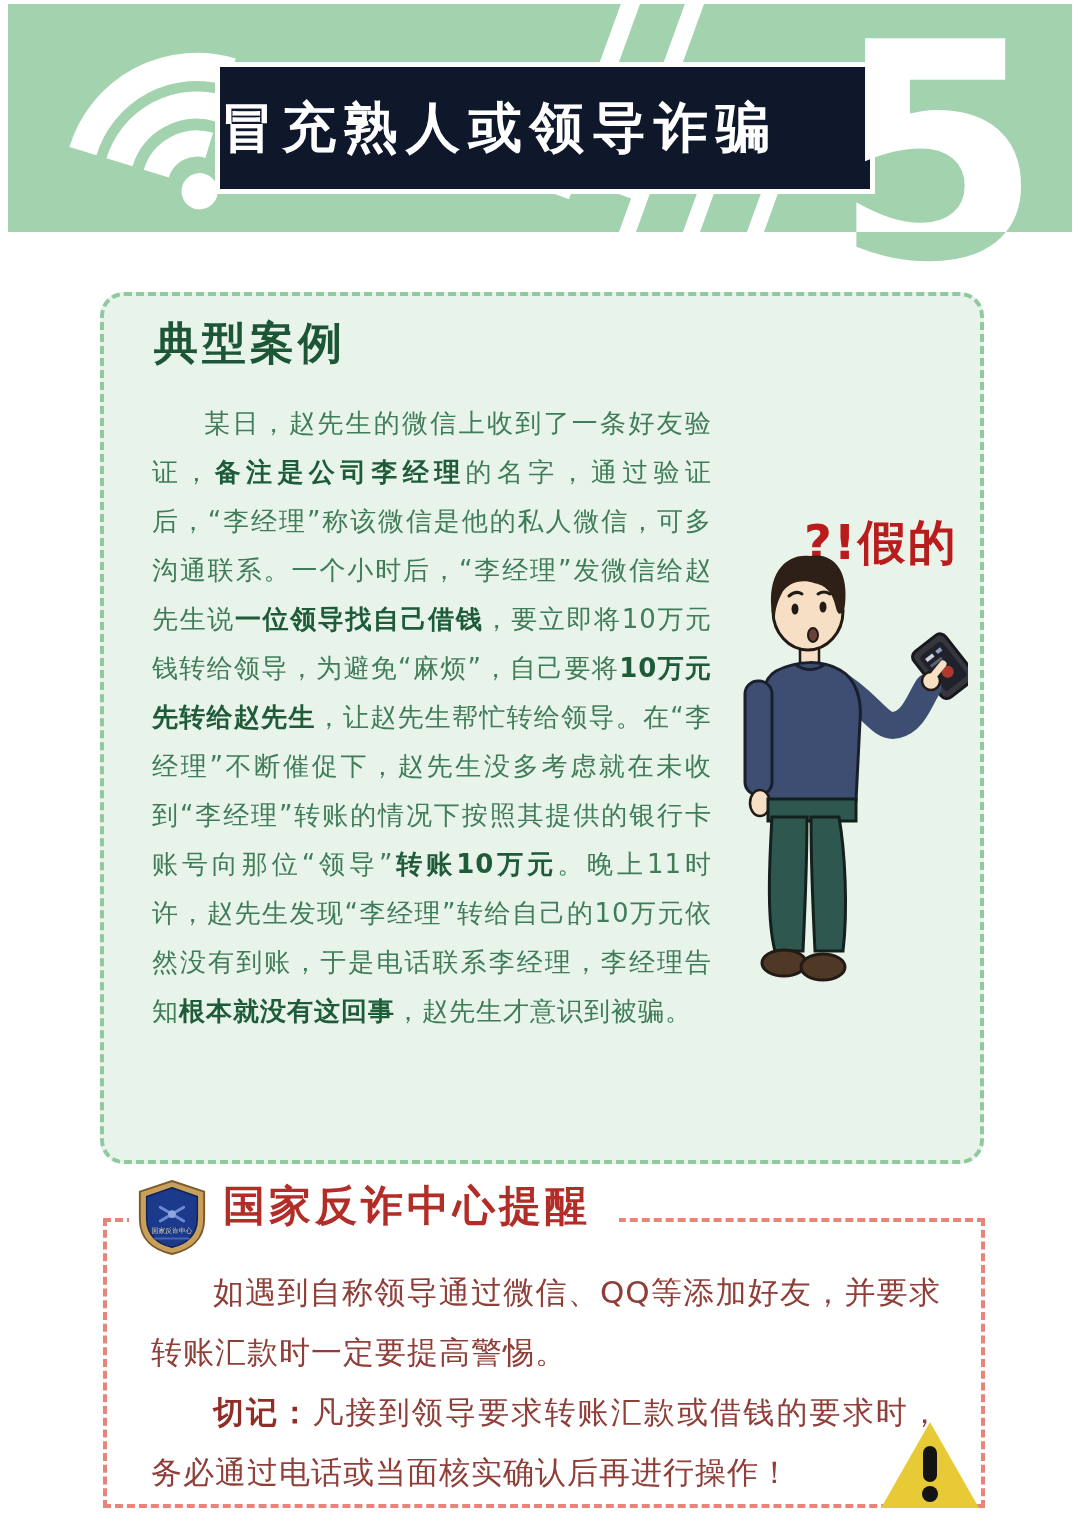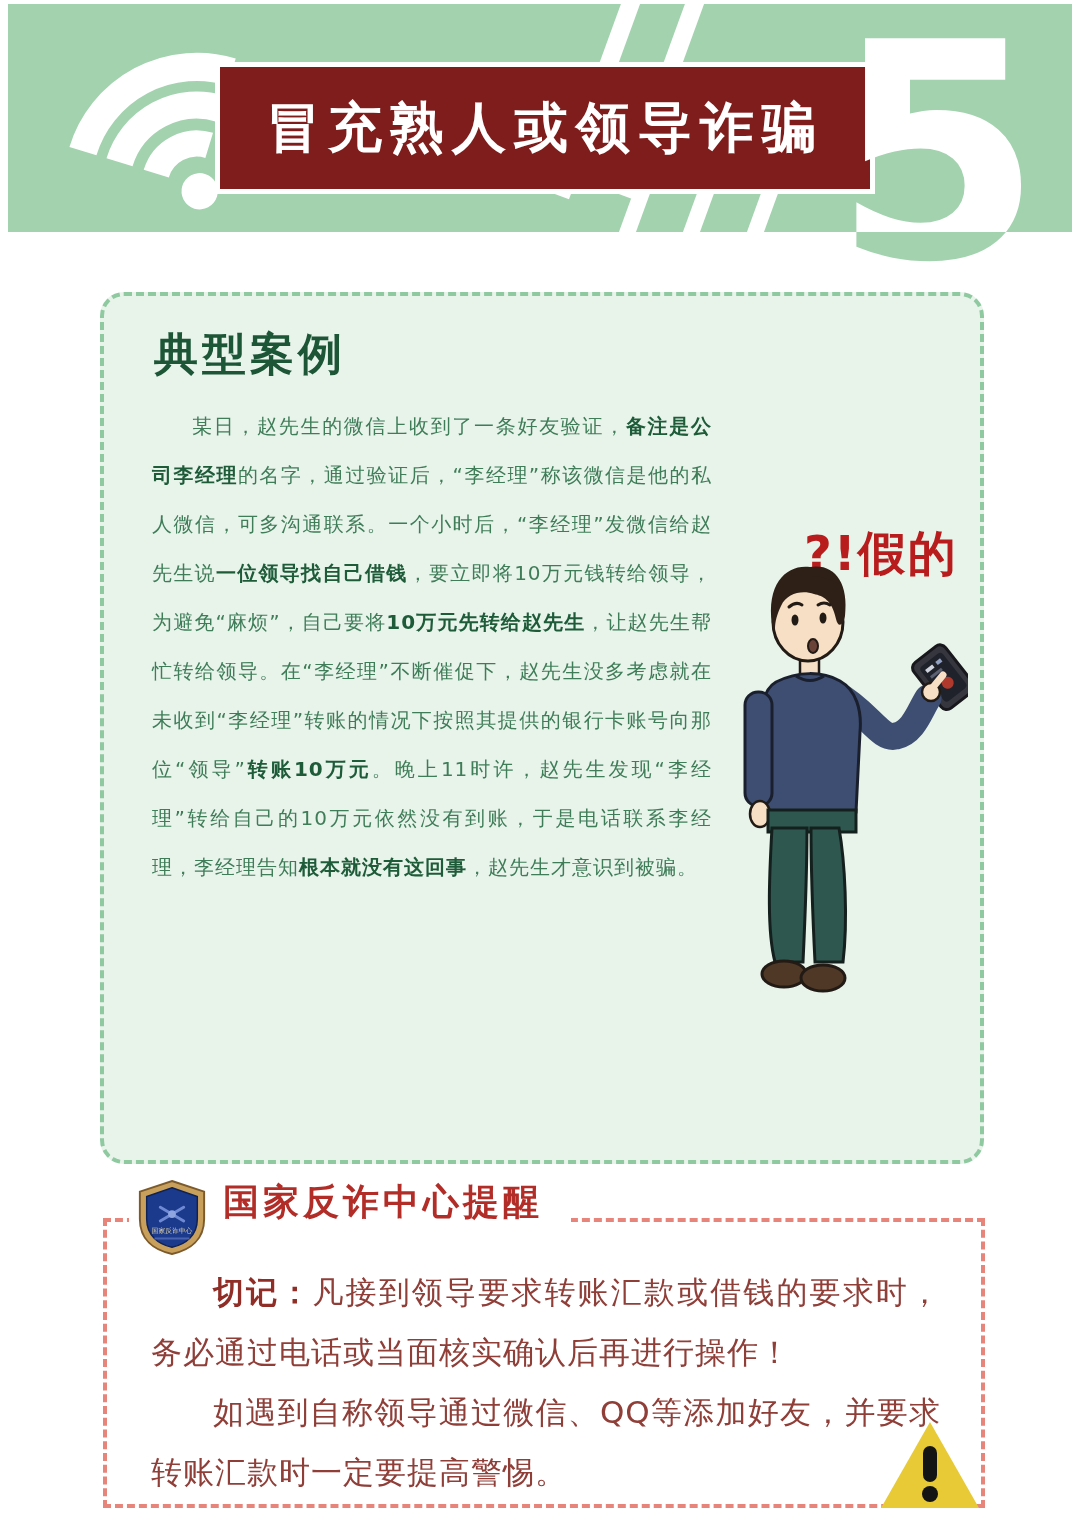--- a/index.html
+++ b/index.html
@@ -4,46 +4,46 @@
 <style>
   html,body{margin:0;padding:0;background:#fff;}
   .page{position:relative;width:1080px;height:1532px;background:#ffffff;overflow:hidden;
         font-family:"DejaVu Sans","Liberation Sans",sans-serif;}
 
   
   .band{position:absolute;left:8px;top:4px;width:1064px;height:228px;background:#a3d2ae;overflow:hidden;}
   .stripe{position:absolute;width:18px;background:#ffffff;transform:rotate(20deg);z-index:1;}
   .wifi{position:absolute;left:52px;top:18px;width:212px;height:212px;transform:rotate(-28deg);z-index:1;}
   .title-box{position:absolute;left:207px;top:58px;width:650px;height:122px;border:5px solid #ffffff;
-             background:#7f1d1d;z-index:2;display:flex;align-items:center;justify-content:center;}
+             background:#0f172a;z-index:2;display:flex;align-items:center;}
   .title-box h1{margin:0;font-size:54px;font-weight:900;color:#ffffff;letter-spacing:8px;white-space:nowrap;}
   .five-white{position:absolute;top:0;right:26px;width:200px;height:228px;overflow:hidden;z-index:3;}
   .five-white span{position:absolute;top:0;right:4px;font-size:300px;line-height:1;font-weight:800;color:#ffffff;}
   .five-below{position:absolute;top:232px;right:34px;width:200px;height:72px;overflow:hidden;z-index:0;}
   .five-below span{position:absolute;top:-228px;right:4px;font-size:300px;line-height:1;font-weight:800;color:#a3d2ae;}
 
   
   .case-box{position:absolute;left:100px;top:292px;width:884px;height:872px;box-sizing:border-box;
-            background:#e8f3ea;border:4px dashed #8ec9a0;border-radius:24px;padding:25px 36px 0 48px;}
+            background:#e8f3ea;border:4px dashed #8ec9a0;border-radius:24px;padding:14px 36px 0 48px;}
   .case-heading{margin:4px 0 18px 2px;font-size:44px;font-weight:900;color:#1c5636;letter-spacing:4px;}
   .case-flex{display:flex;}
-  .case-text{width:560px;font-size:20px;line-height:49px;color:#3f7d59;text-align:justify;text-justify:inter-ideograph;
-             text-indent:2em;letter-spacing:1px;}
+  .case-text{width:560px;font-size:26px;line-height:49px;color:#3f7d59;text-align:justify;text-justify:inter-ideograph;
+             text-indent:2em;letter-spacing:1px;margin-top:8px;}
   .case-text .seg-bold{font-weight:900;color:#1d5b39;}
   .case-illu{flex:1;position:relative;}
   .speech{position:absolute;top:120px;left:92px;font-size:48px;font-weight:900;color:#b91c1c;
           letter-spacing:2px;white-space:nowrap;}
   .man-svg{position:absolute;top:158px;left:6px;width:250px;height:460px;}
 
   
   .reminder-box{position:absolute;left:103px;top:1218px;width:882px;height:290px;box-sizing:border-box;
                 border:4px dashed #e8857b;}
   .reminder-header{position:absolute;top:-44px;left:22px;background:#ffffff;display:flex;
                    gap:14px;padding:0 28px 4px 6px;}
-  .reminder-header h2{margin:0;font-size:36px;font-weight:900;color:#b22d27;letter-spacing:4px;white-space:nowrap;}
+  .reminder-header h2{margin:0;font-size:42px;font-weight:900;color:#b22d27;letter-spacing:4px;white-space:nowrap;}
   .badge-svg{width:74px;height:78px;flex:0 0 auto;}
   .reminder-body{padding:40px 40px 0 44px;font-size:31px;line-height:60px;color:#8f3e38;letter-spacing:1px;}
   .reminder-body p{margin:0;text-indent:2em;text-align:justify;text-justify:inter-ideograph;}
   .reminder-body .seg-bold{font-weight:900;color:#8f2d26;}
   .warning{position:absolute;right:-2px;bottom:-8px;width:106px;height:96px;}
 </style>
 </head>
 <body>
 
 <div class="page">
@@ -141,22 +141,22 @@
         <path d="M38,3 L71,14 V42 C71,63 57,74 38,78 C19,74 5,63 5,42 V14 Z" fill="#c8a05c" stroke="#7c5a2c" stroke-width="2"></path>
         <path d="M38,10 L64,19 V42 C64,59 52,68 38,71 C24,68 12,59 12,42 V19 Z" fill="#1c3a8c" stroke="#0f2256" stroke-width="1.5"></path>
         <path d="M26,30 L50,44 M50,30 L26,44" stroke="#6f8ad4" stroke-width="3" stroke-linecap="round"></path>
         <circle cx="38" cy="37" r="4" fill="#8fa6e0"></circle>
         <text x="38" y="56" text-anchor="middle" font-size="7" fill="#d9cda6">国家反诈中心</text>
         <path d="M20,62 h36" stroke="#4a63b0" stroke-width="2"></path>
       </svg>
       <h2>国家反诈中心提醒</h2>
     </div>
     <div class="reminder-body">
+      <p><span>如遇到自称领导通过微信、QQ等添加好友，并要求转账汇款时一定要提高警惕。</span></p>
       <p><span class="seg-bold">切记：</span><span>凡接到领导要求转账汇款或借钱的要求时，务必通过电话或当面核实确认后再进行操作！</span></p>
-      <p><span>如遇到自称领导通过微信、QQ等添加好友，并要求转账汇款时一定要提高警惕。</span></p>
     </div>
 
     <svg class="warning" viewBox="0 0 106 96">
       <path d="M53,6 L102,92 L4,92 Z" fill="#e7ca35"></path>
       <rect x="46" y="30" width="14" height="36" rx="7" fill="#141414"></rect>
       <circle cx="53" cy="78" r="8" fill="#141414"></circle>
     </svg>
   </div>
 
 </div>

